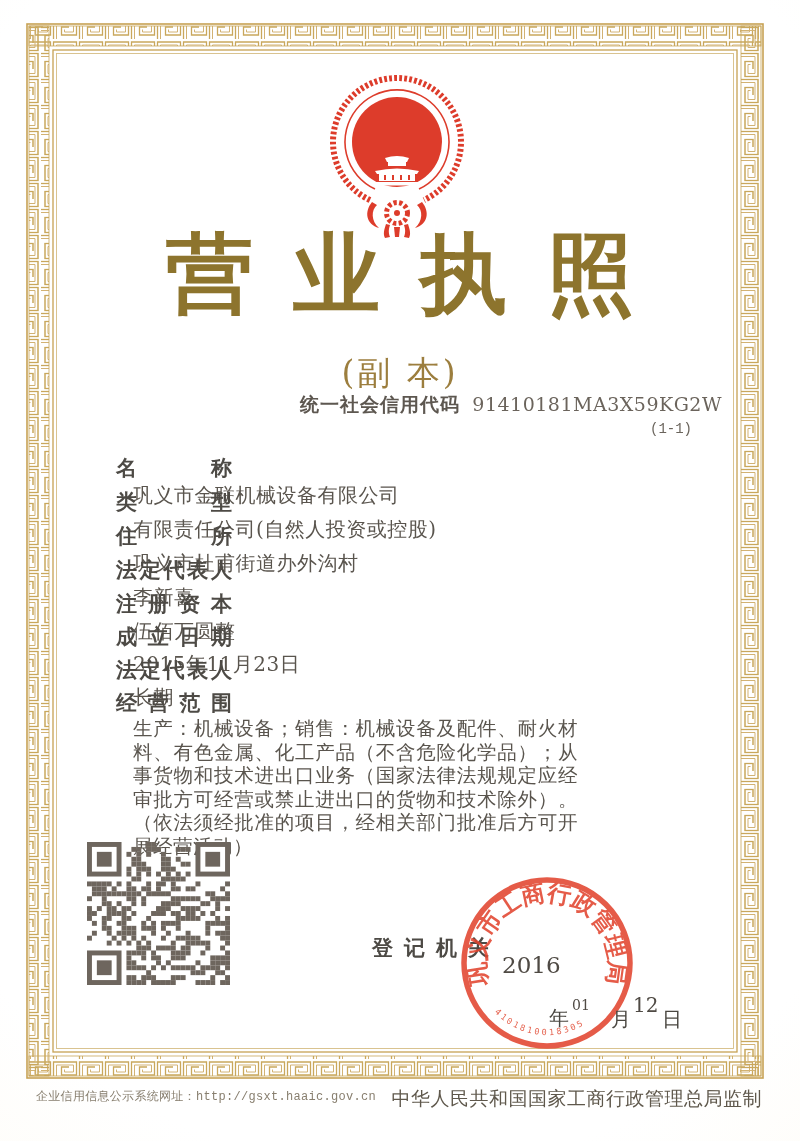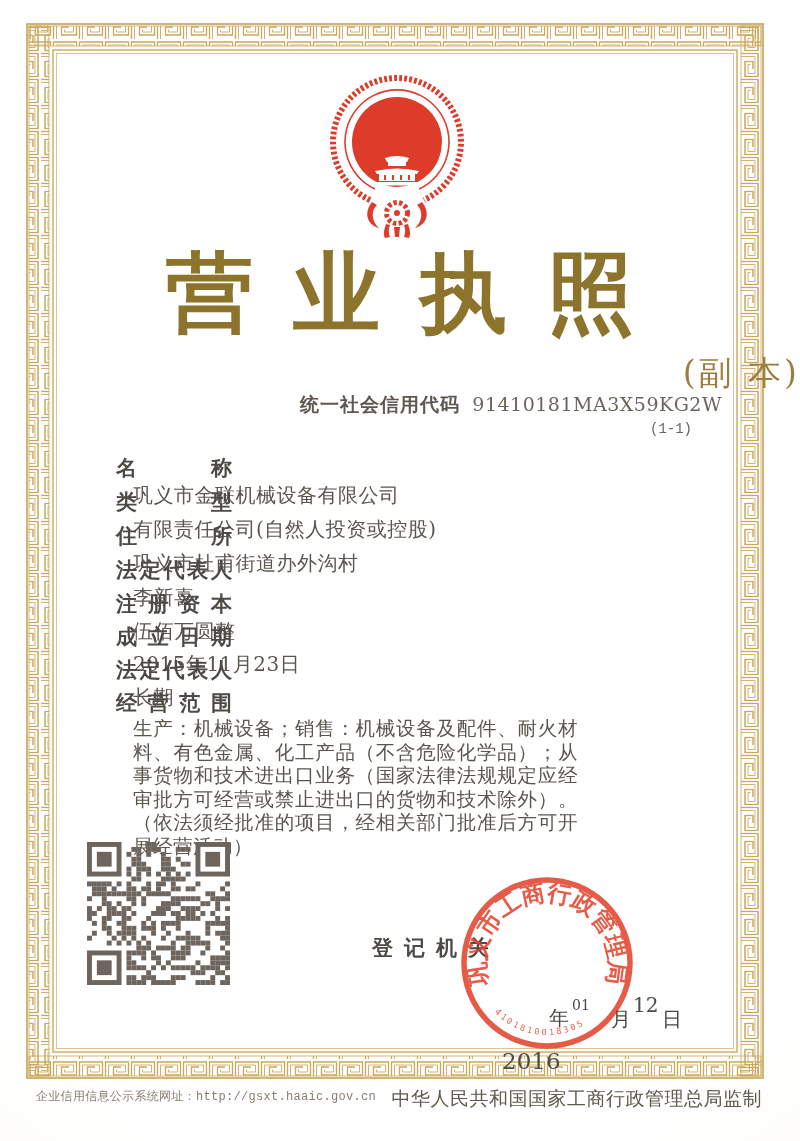--- a/index.html
+++ b/index.html
@@ -4,27 +4,27 @@
 <style>
   html,body{margin:0;padding:0;background:#ffffff;}
   .page{
     position:relative;width:800px;height:1141px;overflow:hidden;
     background:radial-gradient(ellipse 130% 105% at 50% 45%, #ffffff 55%, #fdfaf1 88%, #f6eeda 100%);
     font-family:"Liberation Sans",sans-serif;
   }
   svg.frame{position:absolute;left:0;top:0;}
   .emblem{position:absolute;left:329px;top:74px;}
   .title{
-    position:absolute;left:0;top:249px;width:100%;text-align:center;
+    position:absolute;left:0;top:230px;width:100%;text-align:center;
     font-size:87px;font-weight:900;color:#8d742d;
     letter-spacing:40px;text-indent:40px;line-height:1;
     font-family:"Liberation Sans",sans-serif;
   }
   .subtitle{
-    position:absolute;left:0;top:351px;width:100%;text-align:right;
+    position:absolute;left:0;top:351px;width:100%;text-align:center;
     font-size:33px;color:#9c7e3e;letter-spacing:3px;
     font-family:"DejaVu Serif",serif;
   }
   .credit{position:absolute;top:392px;right:78px;font-size:19px;white-space:nowrap;}
   .credit-label{font-weight:bold;color:#5d5750;letter-spacing:1px;}
   .credit-value{color:#6b645c;font-family:"DejaVu Serif",serif;margin-left:7px;letter-spacing:0.5px;}
   .pageindex{position:absolute;top:421px;right:108px;font-size:14px;color:#6a645c;font-family:Liberation Mono, monospace;}
   .row{position:absolute;left:116px;width:580px;}
   .flabel{
     display:inline-block;width:116px;vertical-align:top;
@@ -500,21 +500,21 @@
 
   <svg class="stamp" width="190" height="190" viewBox="-95 -95 190 190">
     <circle cx="0" cy="0" r="83" fill="none" stroke="#e2452f" stroke-width="5.5"></circle>
     <use href="#star5" transform="translate(0,5) rotate(14) scale(30)" fill="#e2452f" opacity="0.92"></use>
     <path id="sealArc" d="M -58.3 21.2 A 62 62 0 1 1 58.3 21.2" fill="none"></path>
     <text class="stamp-ringtext"><textPath href="#sealArc" startOffset="0" textLength="236" lengthAdjust="spacingAndGlyphs">巩义市工商行政管理局</textPath></text>
     <path id="serialArc" d="M -55.2 46.3 A 72 72 0 0 0 55.2 46.3" fill="none"></path>
     <text class="stamp-serial"><textPath href="#serialArc" startOffset="4">4101810018305</textPath></text>
   </svg>
 
-  <span class="dt dt-num" style="left:502px;top:1048px;font-size:23px;">2016</span>
+  <span class="dt dt-num" style="left:502px;top:952px;font-size:23px;">2016</span>
   <span class="dt" style="left:549px;top:1005px;font-size:20px;">年</span>
   <span class="dt dt-num" style="left:572px;top:997px;font-size:14px;">01</span>
   <span class="dt" style="left:611px;top:1006px;font-size:20px;">月</span>
   <span class="dt dt-num" style="left:633px;top:993px;font-size:20px;">12</span>
   <span class="dt" style="left:662px;top:1006px;font-size:20px;">日</span>
 
   <div class="footer-left">企业信用信息公示系统网址：http://gsxt.haaic.gov.cn</div>
   <div class="footer-right">中华人民共和国国家工商行政管理总局监制</div>
 
 </div>

